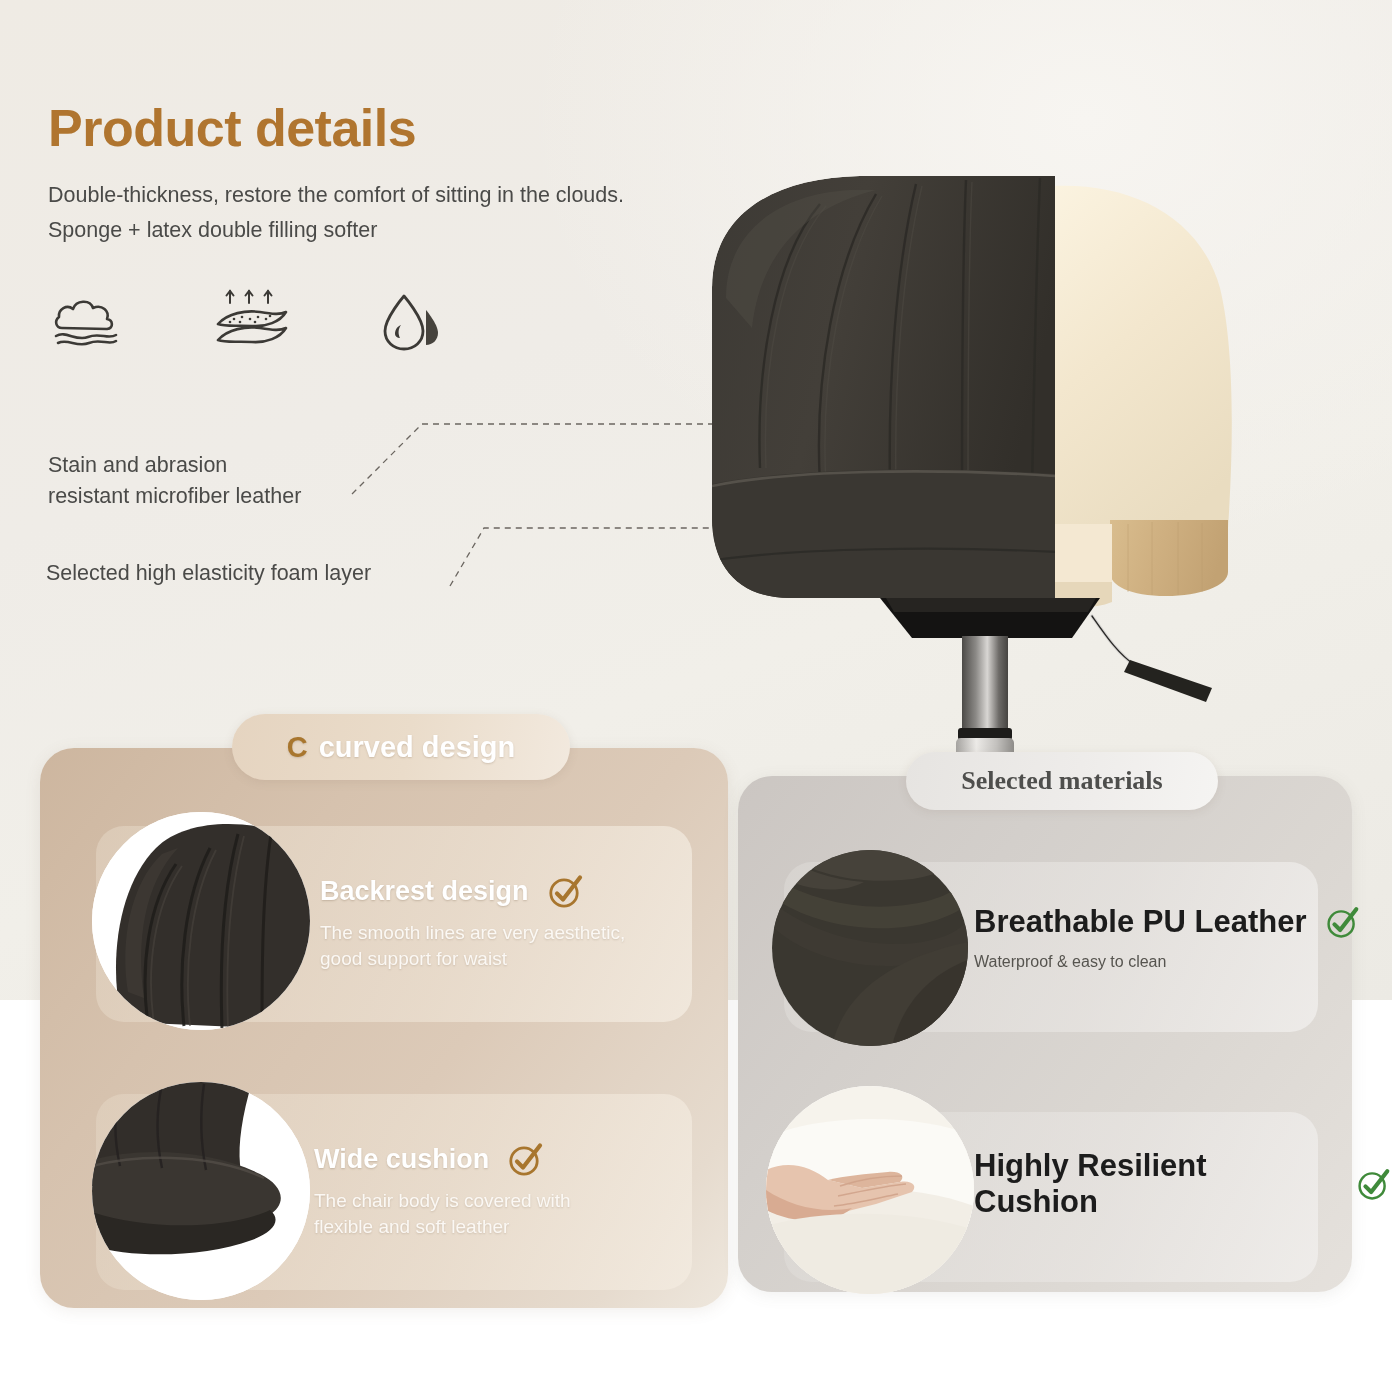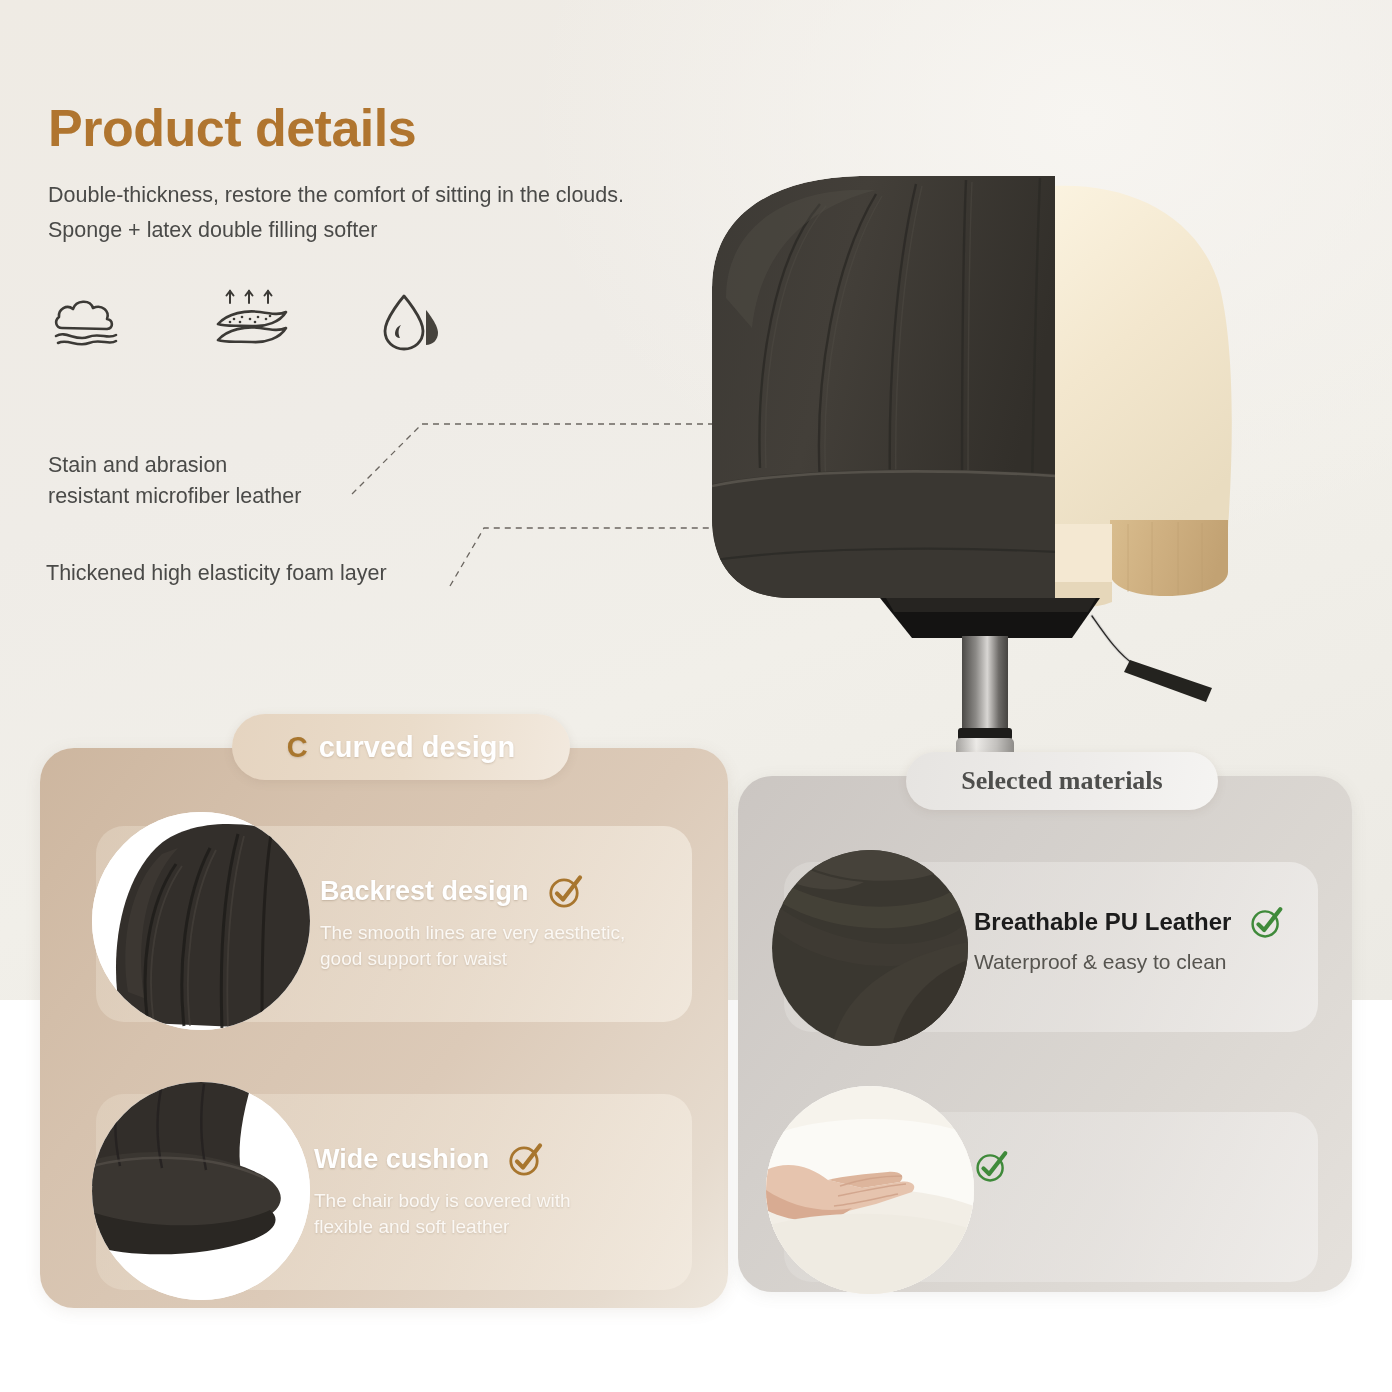--- a/index.html
+++ b/index.html
@@ -120,22 +120,22 @@
   .fc-text { position:absolute; }
   .fc-title {
     display:flex; align-items:center; gap:18px;
     font-weight:bold;
   }
   .fc-desc { white-space:pre-line; }
 
   .left-title { font-size:27px; color:#ffffff; text-shadow:0 1px 2px rgba(110,88,64,.28); }
   .left-desc  { font-size:19px; line-height:26px; color:#fbf8f4; margin-top:10px;
                 text-shadow:0 1px 2px rgba(110,88,64,.22); }
-  .right-title { font-size:24px; color:#1c1c1c; }
-  .right-desc  { font-size:21px; line-height:25px; color:#56544f; margin-top:9px; }
+  .right-title { font-size:31px; color:#1c1c1c; }
+  .right-desc  { font-size:16px; line-height:25px; color:#56544f; margin-top:9px; }
 
   #txt-l1 { left:320px; top:872px; }
   #txt-l2 { left:314px; top:1140px; }
   #txt-r1 { left:974px; top:904px; }
   #txt-r2 { left:974px; top:1148px; }
 
   .check { width:38px; height:38px; display:block; flex:0 0 auto; }
   .check-r { width:36px; height:36px; }
 </style>
 </head>
@@ -182,21 +182,21 @@
     <svg class="ficon" viewBox="0 0 82 70">
       <path d="M34 8 C34 8 53 30 53 43 C53 53.5 44.5 61 34 61 C23.5 61 15 53.5 15 43 C15 30 34 8 34 8 Z" fill="none" stroke="#3c3a36" stroke-width="2.8" stroke-linejoin="round"></path>
       <path d="M25 46 C25 41 28 38 31 37 C28 41 28 46 30 50 C27 50 25 48 25 46 Z" fill="#3c3a36"></path>
       <path d="M56 22 C56 22 68 36 68 45 C68 52 62.5 57 56 57 Z" fill="#46433d"></path>
     </svg>
 
   </div>
 
   <div class="callout-label" id="callout-1">Stain and abrasion
 resistant microfiber leather</div>
-  <div class="callout-label" id="callout-2">Thickened high elasticity foam layer</div>
+  <div class="callout-label" id="callout-2">Selected high elasticity foam layer</div>
 
   <svg class="leader-svg">
     <path class="leader-path" d="M352 494 L422 424 L800 424"></path>
     <path class="leader-path" d="M450 586 L484 528 L1078 528"></path>
     <circle cx="797" cy="424" r="8.5" fill="none" stroke="#f4f1ec" stroke-width="3"></circle>
     <circle cx="797" cy="424" r="6.5" fill="none" stroke="#32302b" stroke-width="1.6"></circle>
     <circle cx="797" cy="424" r="4.2" fill="#a8762e"></circle>
     <circle cx="1078" cy="528" r="5" fill="#c9bda8"></circle>
   </svg>
 
@@ -403,20 +403,21 @@
       <svg class="check check-r" viewBox="0 0 38 38">
         <circle cx="17" cy="21" r="13.2" fill="none" stroke="#3f8a3a" stroke-width="2.6"></circle>
         <path d="M10 21.5 L16 27.5 L33 5.5" fill="none" stroke="#3f8a3a" stroke-width="4.4" stroke-linecap="round" stroke-linejoin="round"></path>
       </svg>
     </div>
     <div class="fc-desc right-desc">Waterproof &amp; easy to clean</div>
   </div>
 
   <div class="fc-text" id="txt-r2">
     <div class="fc-title right-title">
+      <span>Highly Resilient Cushion</span>
       <svg class="check check-r" viewBox="0 0 38 38">
         <circle cx="17" cy="21" r="13.2" fill="none" stroke="#3f8a3a" stroke-width="2.6"></circle>
         <path d="M10 21.5 L16 27.5 L33 5.5" fill="none" stroke="#3f8a3a" stroke-width="4.4" stroke-linecap="round" stroke-linejoin="round"></path>
       </svg>
     </div>
   </div>
 
 </div>
 
 </body></html>

